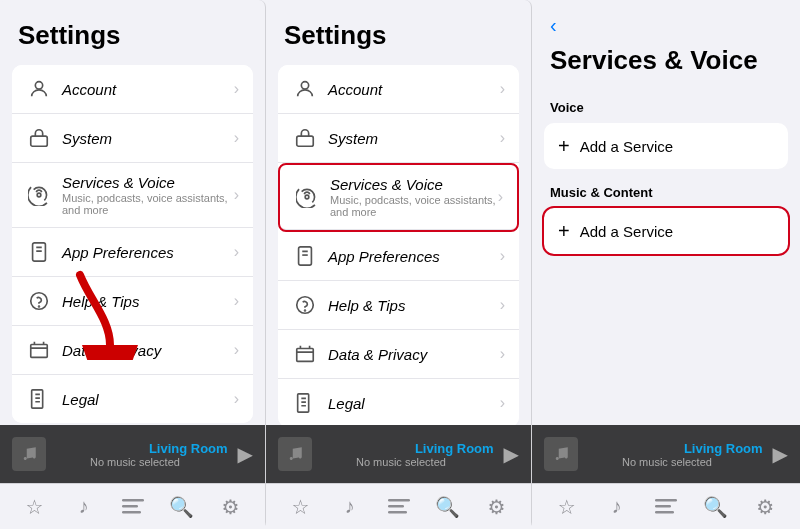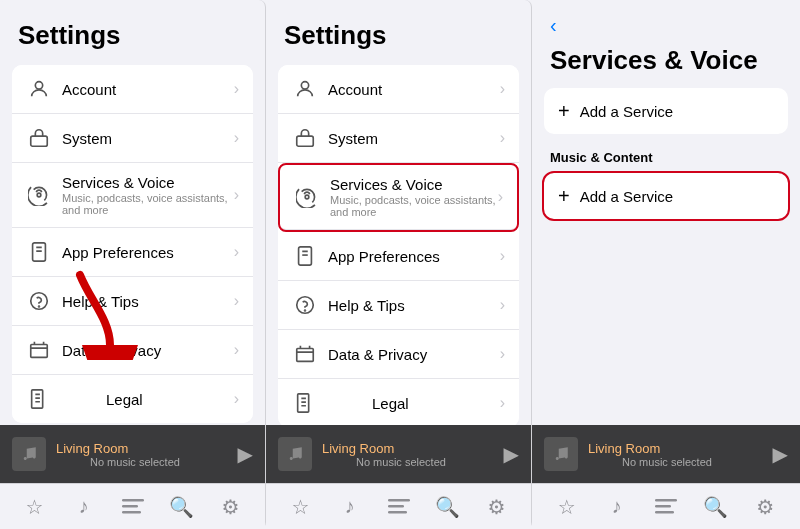--- a/index.html
+++ b/index.html
@@ -50,21 +50,20 @@
       align-items: center;
       padding: 11px 14px;
       border-bottom: 1px solid #e5e5ea;
       cursor: pointer;
       background: #fff;
       position: relative;
     }
 
     .menu-item:last-child {
       border-bottom: none;
-      gap: 44px;
     }
 
     .menu-item.highlighted {
       background: #fff;
       outline: 2px solid #d0021b;
       border-radius: 6px;
       margin: 2px;
     }
 
     .menu-icon {
@@ -85,20 +84,21 @@
     }
 
     .menu-text {
       flex: 1;
     }
 
     .menu-label {
       font-size: 15px;
       color: #000;
       font-weight: 400;
+      font-style: italic;
     }
 
     .menu-sublabel {
       font-size: 11px;
       color: #888;
       margin-top: 1px;
     }
 
     .menu-chevron {
       color: #c7c7cc;
@@ -133,22 +133,23 @@
       height: 18px;
       fill: #888;
     }
 
     .player-info {
       flex: 1;
     }
 
     .player-room {
       font-size: 13px;
-      color: #fdba74;
-      font-weight: 400;
+      color: #0ea5e9;
+      font-weight: 700;
+      text-align: right;
     }
 
     .player-status {
       font-size: 11px;
       color: #aaa;
       margin-left: 34px;
     }
 
     .player-play {
       color: #aaa;
@@ -523,20 +524,21 @@
     <div class="nav-icon">🔍</div>
     <div class="nav-icon">⚙</div>
   </div>
 </div>
 
 <div class="third-panel">
   <div style="flex:1; overflow:hidden;">
     <div class="back-arrow">‹</div>
     <div class="services-title">Services &amp; Voice</div>
 
+    <div class="section-header">Voice</div>
     <div class="service-item">
       <div class="service-plus">+</div>
       <div class="service-label">Add a Service</div>
     </div>
 
     <div class="section-header">Music &amp; Content</div>
     <div class="service-item" style="outline: 2px solid #d0021b;">
       <div class="service-plus">+</div>
       <div class="service-label">Add a Service</div>
     </div>

